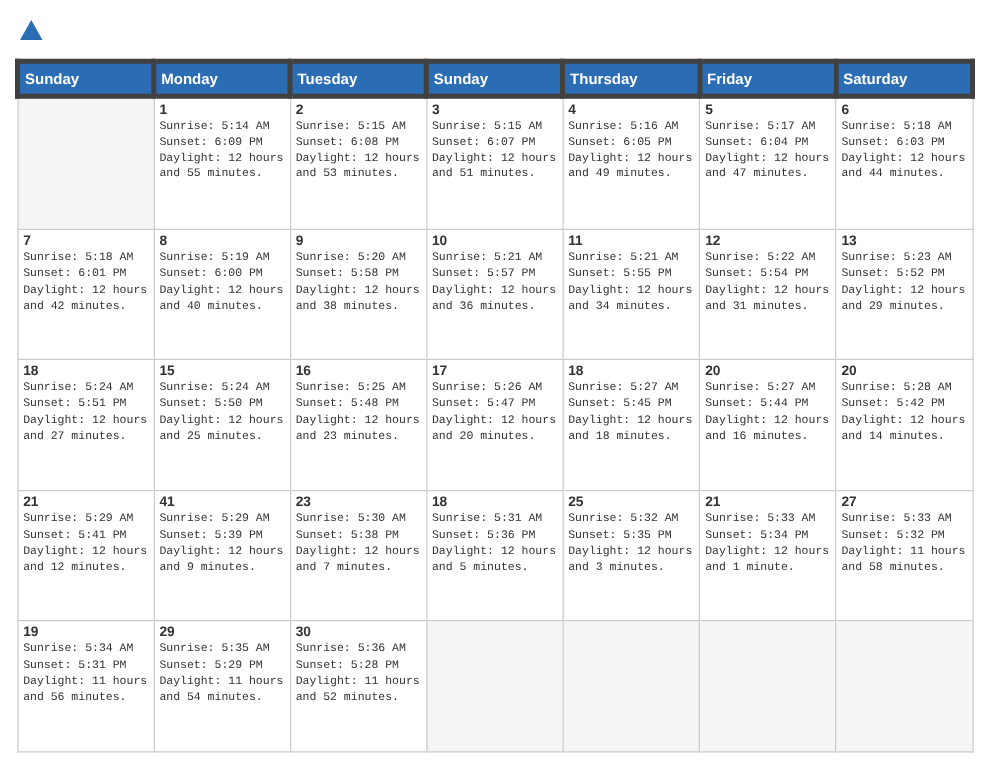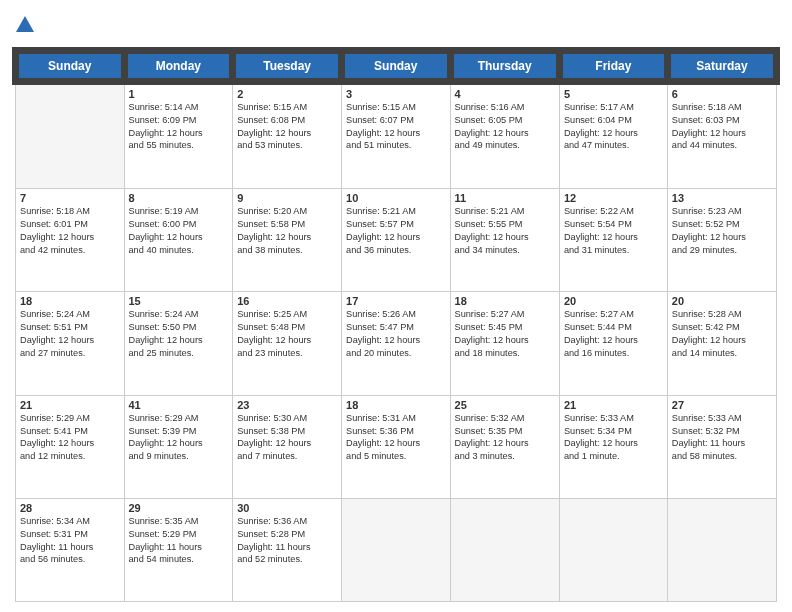--- a/index.html
+++ b/index.html
@@ -60,22 +60,22 @@
       width: 100%;
       border-collapse: collapse;
       flex: 1;
     }
     .calendar th {
       background: #2a6db5;
       color: #fff;
       font-size: 12px;
       font-weight: bold;
       padding: 5px 4px;
-      text-align: center;
-      border: 7px solid #404040;
+      text-align: left;
+      border: 4px solid #404040;
     }
     .calendar td {
       border: 1px solid #ccc;
       vertical-align: top;
       padding: 3px 4px;
       width: 113px;
       font-size: 9.5px;
       color: #333;
       background: #fff;
     }
@@ -86,20 +86,21 @@
       font-size: 11px;
       font-weight: bold;
       color: #333;
       display: block;
       margin-bottom: 1px;
     }
     .day-info {
       font-size: 9.2px;
       line-height: 1.4;
       color: #333;
+      font-family: Liberation Mono, monospace;
     }
     .calendar tr:nth-child(odd) td:not(.empty) {
       background: #fff;
     }
   </style>
 </head>
 <body>
 
 <div class="page">
   <div class="header">
@@ -244,21 +245,21 @@
             <span class="day-num">21</span>
             <div class="day-info">Sunrise: 5:33 AM<br>Sunset: 5:34 PM<br>Daylight: 12 hours<br>and 1 minute.</div>
           </td>
           <td>
             <span class="day-num">27</span>
             <div class="day-info">Sunrise: 5:33 AM<br>Sunset: 5:32 PM<br>Daylight: 11 hours<br>and 58 minutes.</div>
           </td>
         </tr>
         <tr>
           <td>
-            <span class="day-num">28</span>
+            <span class="day-num">19</span>
             <div class="day-info">Sunrise: 5:34 AM<br>Sunset: 5:31 PM<br>Daylight: 11 hours<br>and 56 minutes.</div>
           </td>
           <td>
             <span class="day-num">29</span>
             <div class="day-info">Sunrise: 5:35 AM<br>Sunset: 5:29 PM<br>Daylight: 11 hours<br>and 54 minutes.</div>
           </td>
           <td>
             <span class="day-num">30</span>
             <div class="day-info">Sunrise: 5:36 AM<br>Sunset: 5:28 PM<br>Daylight: 11 hours<br>and 52 minutes.</div>
           </td>

